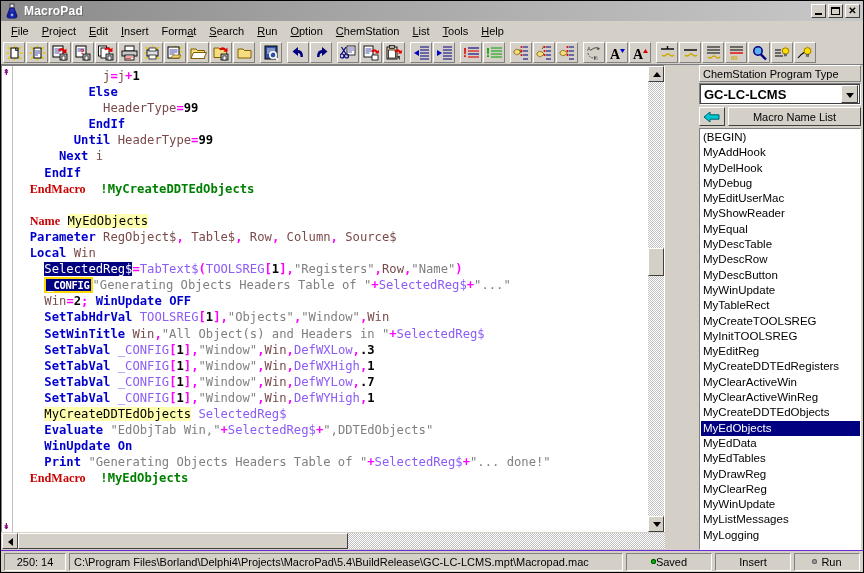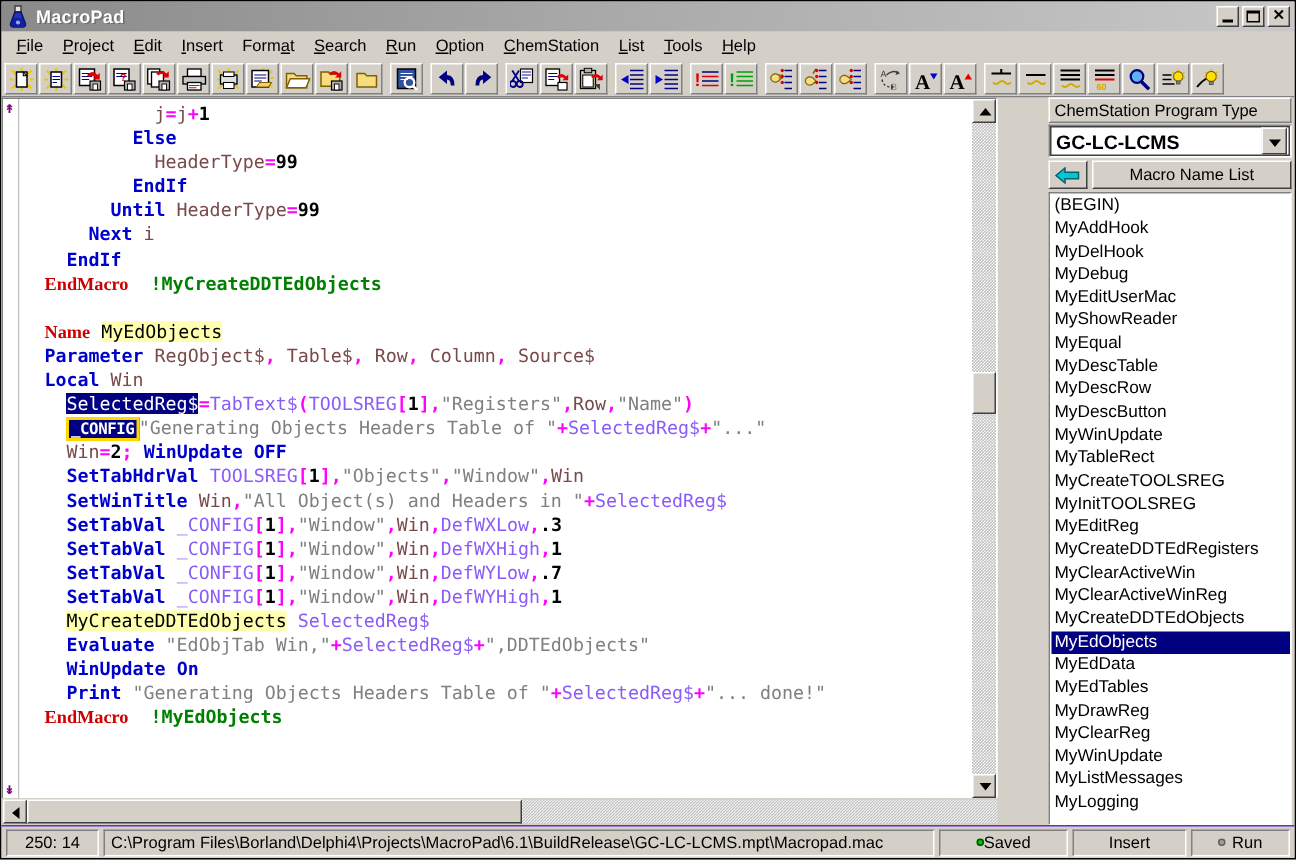--- a/index.html
+++ b/index.html
@@ -922,21 +922,21 @@
             <div class="macro-item">MyWinUpdate</div>
             <div class="macro-item">MyListMessages</div>
             <div class="macro-item">MyLogging</div>
           </div>
       </div>
     </div>
   </div>
 
   <div id="status-bar">
     <div class="sb-panel" id="sb-pos">250:  14</div>
-    <div class="sb-panel" id="sb-path">C:\Program Files\Borland\Delphi4\Projects\MacroPad\6.1\BuildRelease\GC-LC-LCMS.mpt\Macropad.mac</div>
+    <div class="sb-panel" id="sb-path">C:\Program Files\Borland\Delphi4\Projects\MacroPad\5.4\BuildRelease\GC-LC-LCMS.mpt\Macropad.mac</div>
     <div class="sb-panel" id="sb-saved">
       <span class="led green"></span>
       <span>Saved</span>
     </div>
     <div class="sb-panel" id="sb-insert">
       <span>Insert</span>
     </div>
     <div class="sb-panel" id="sb-run">
       <span class="led gray"></span>
       <span>Run</span>

